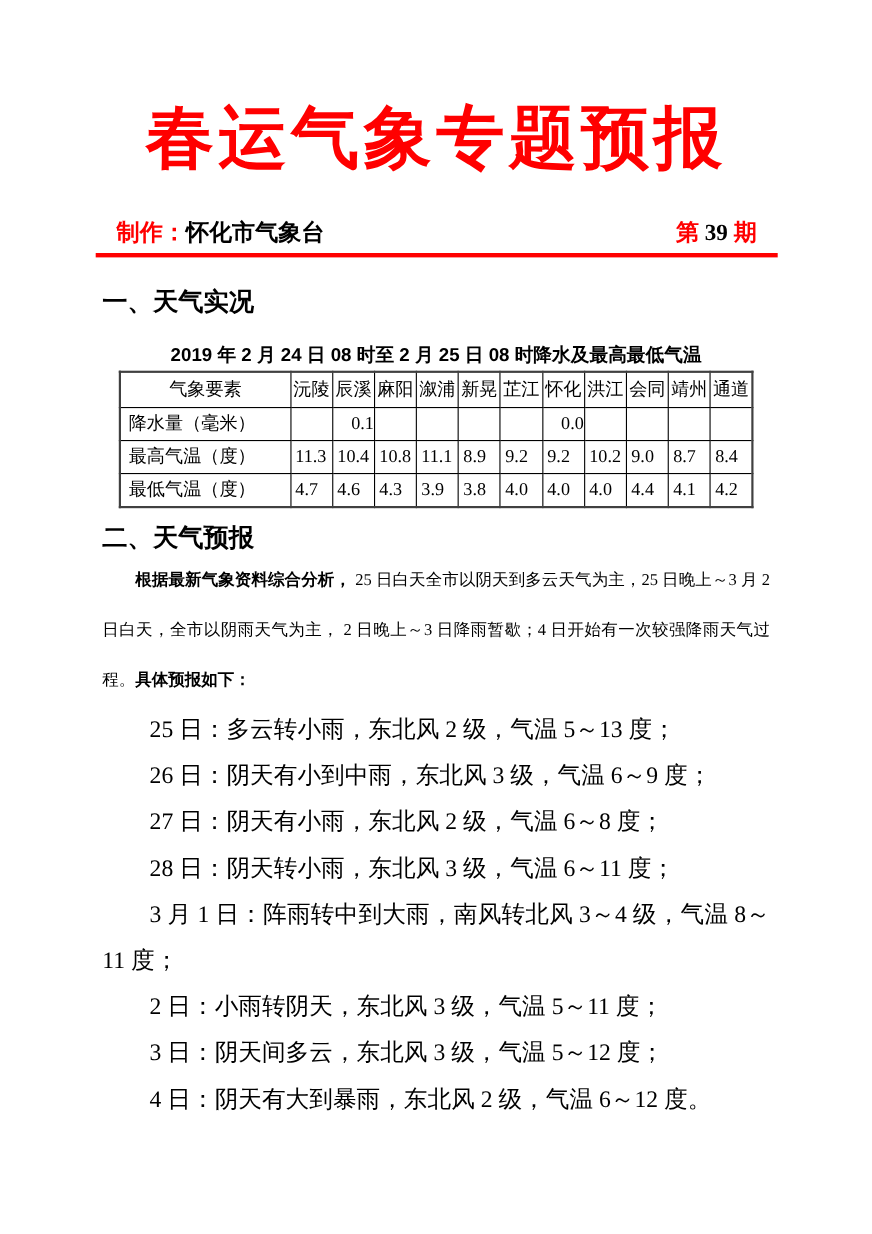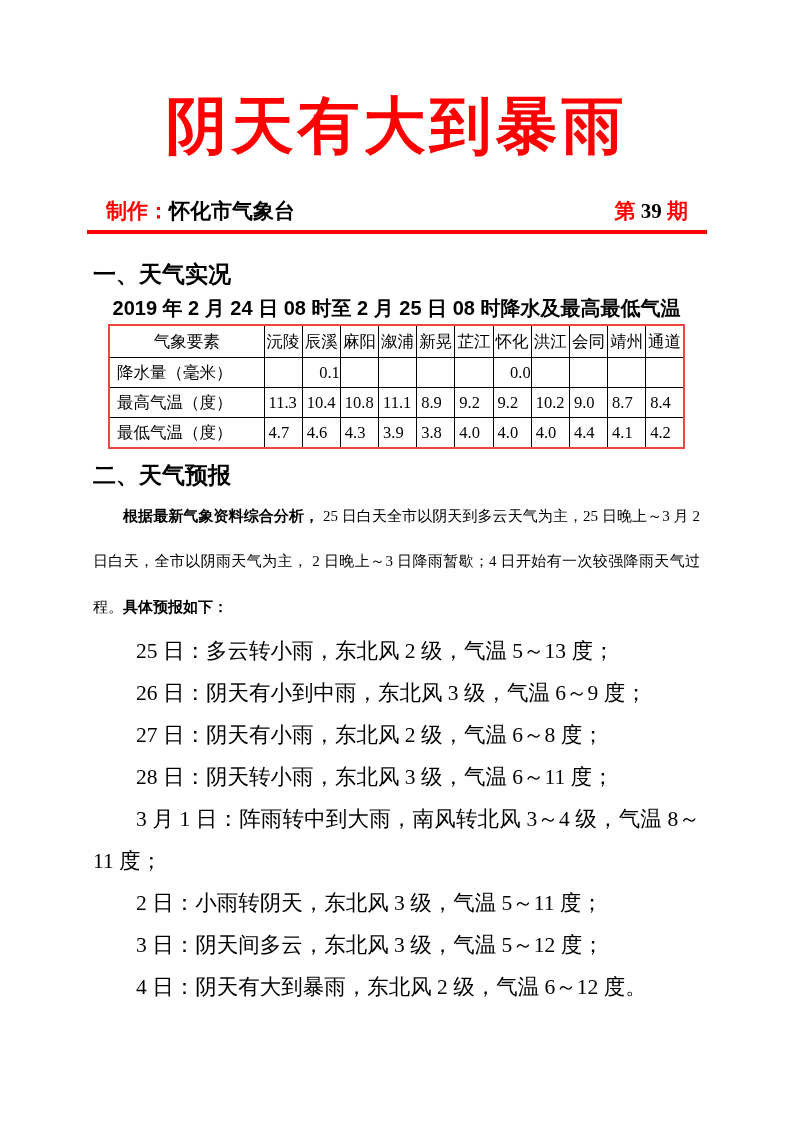--- a/index.html
+++ b/index.html
@@ -51,32 +51,32 @@
   }
   .section-heading {
     font-family: "Liberation Sans", "DejaVu Sans", sans-serif;
     font-weight: bold;
     font-size: 23px;
     line-height: 1.2;
   }
   .h1 { margin-top: 27px; }
   .h2 { margin-top: 13px; }
   .table-title {
-    margin-top: 9px;
+    margin-top: 25px;
     text-align: center;
     font-family: "Liberation Sans", "DejaVu Sans", sans-serif;
     font-weight: bold;
-    font-size: 20px;
+    font-size: 17px;
     line-height: 1.15;
   }
   table.weather {
     margin: 4px auto 0 auto;
     width: 577px;
     border-collapse: collapse;
-    border: 2px solid #ef4444;
+    border: 2px solid #404040;
     table-layout: fixed;
     font-size: 16.5px;
   }
   table.weather col.c-label { width: 155px; }
   table.weather th, table.weather td {
     border: 1px solid #000;
     padding: 0;
     height: 29px;
     overflow: hidden;
     white-space: nowrap;
@@ -112,21 +112,21 @@
     line-height: 42px;
     text-indent: 2em;
     text-align: justify;
   }
 </style>
 </head>
 <body>
 
 <div class="page">
 
-  <div class="doc-title">阴天有大到暴雨</div>
+  <div class="doc-title">春运气象专题预报</div>
 
   <div class="header-line">
     <span>
       <span class="red">制作：</span><span class="blk">怀化市气象台</span>
     </span>
     <span>
       <span class="red">第</span><span class="blk num"> 39 </span><span class="red">期</span>
     </span>
   </div>
 

